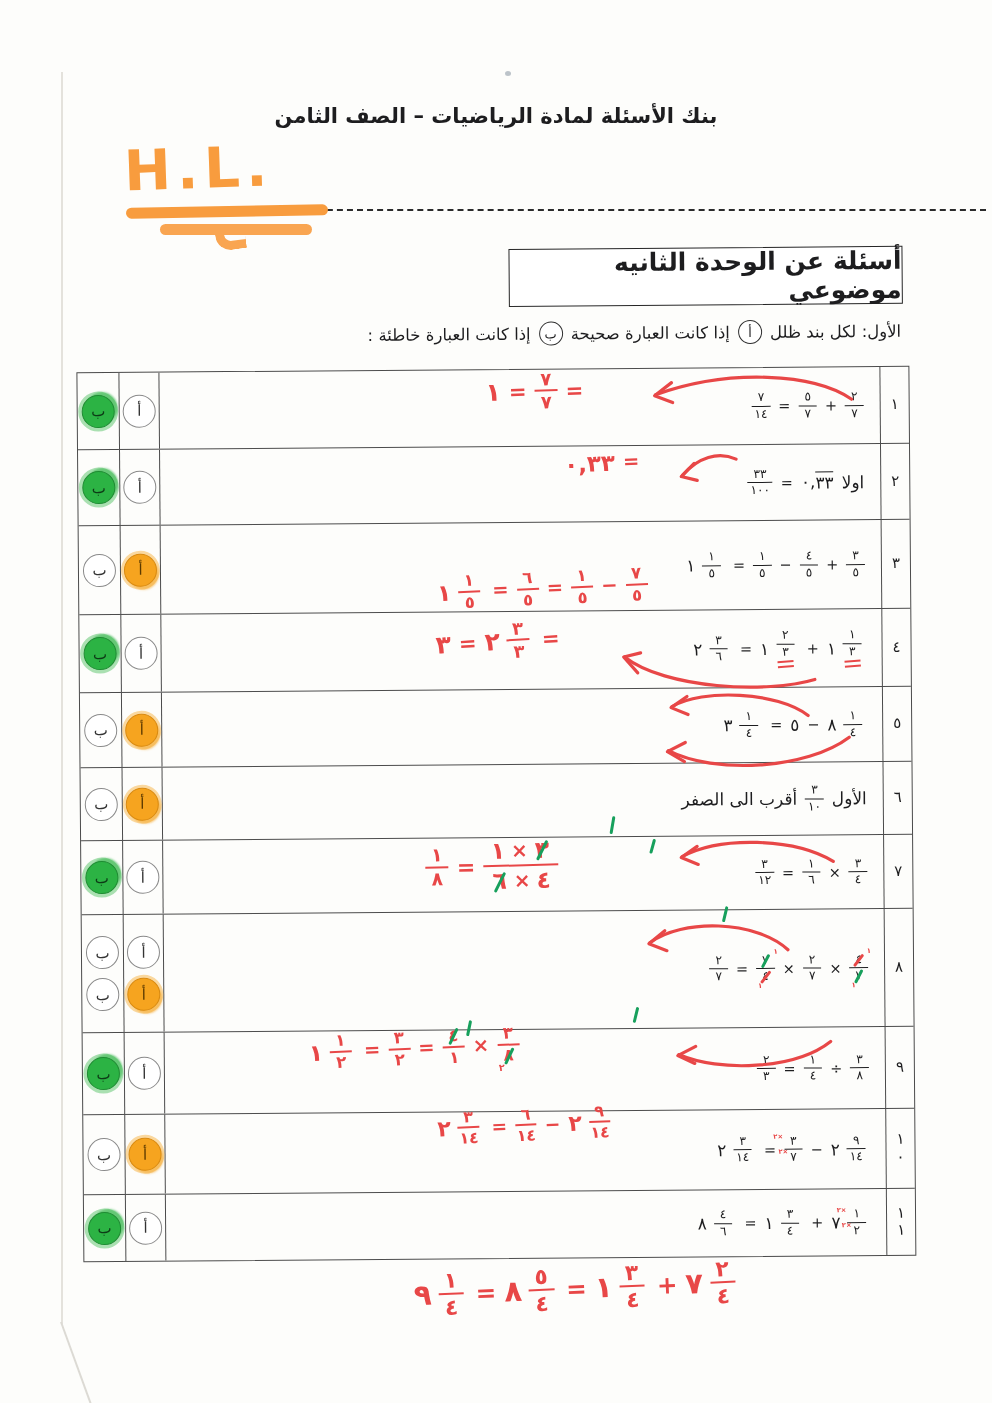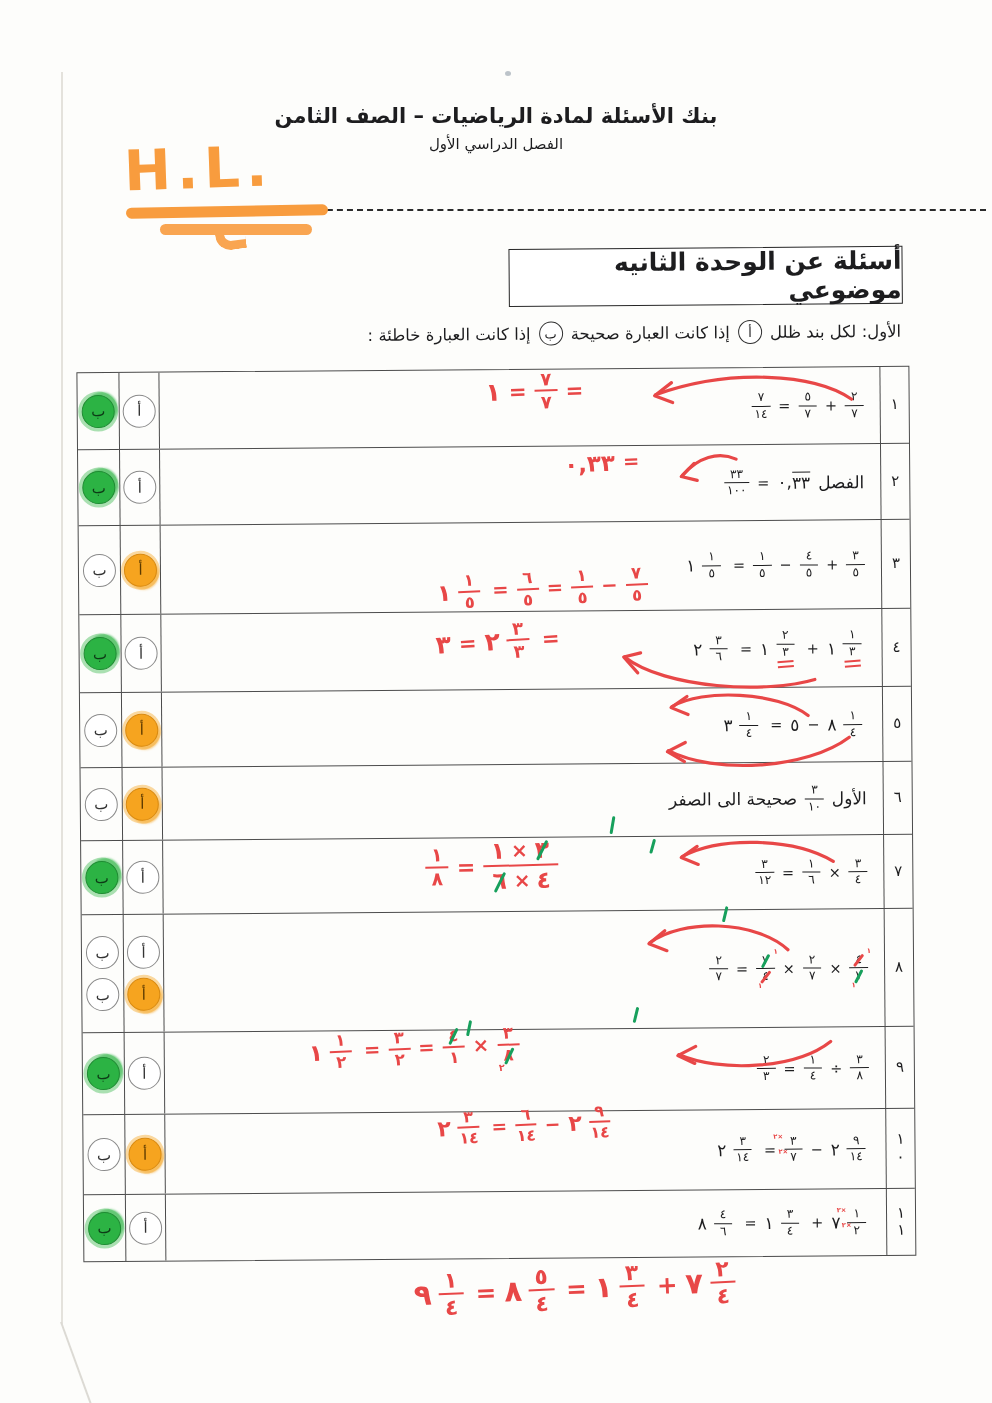--- a/index.html
+++ b/index.html
@@ -93,21 +93,20 @@
 <body>
 
 <div class="page">
 
   <div class="edge-left"></div>
   <div class="edge-diag"></div>
   <div class="spec"></div>
 
   <div class="hdr">
     <div class="h1">بنك الأسئلة لمادة الرياضيات – الصف الثامن</div>
-    <div class="h3">الفصل الدراسي الأول</div>
   </div>
 
   <div class="logo">
     <div class="logo-text">H.L.</div>
     <div class="lg-bar1"></div>
     <div class="lg-bar2"></div>
     <div class="lg-hook"></div>
   </div>
 
   <div class="dash"></div>
@@ -167,21 +166,21 @@
             <span class="bubble fill-green">
               <span>ب</span>
             </span>
           </div>
           <div class="a-cell">
             <span class="bubble">
               <span>أ</span>
             </span>
           </div>
           <div class="q-cell">
-            <div class="eq print"><span class="tok">الفصل</span><span class="dec">
+            <div class="eq print"><span class="tok">اولا</span><span class="dec">
                 <span>٠,</span>
                 <span class="over">٣٣</span>
               </span><span class="tok op">=</span><span class="frac">
                 <span class="fnum"><span class="dig">٣٣</span></span>
                 <span class="fden"><span class="dig">١٠٠</span></span>
               </span></div>
             <div class="eq hand" style="left: 400px; top: 2px; font-size: 23px; transform: rotate(-2deg);"><span class="tok op">=</span><span class="tok">٠,٣٣</span></div>
             <svg class="harrow" viewBox="0 0 72 38" width="72" height="38" style="left: 512px; top: 2px;">
               <path d="M64,12 C46,4 26,10 10,28"></path>
               <path d="M22,16 L9,29 L25,33"></path>
@@ -335,21 +334,21 @@
           </div>
           <div class="a-cell">
             <span class="bubble fill-orange">
               <span>أ</span>
             </span>
           </div>
           <div class="q-cell">
             <div class="eq print"><span class="tok">الأول</span><span class="frac">
                 <span class="fnum"><span class="dig">٣</span></span>
                 <span class="fden"><span class="dig">١٠</span></span>
-              </span><span class="tok">صحيحة الى الصفر</span></div>
+              </span><span class="tok">أقرب الى الصفر</span></div>
             <div class="gmark" style="left: 448px; top: 52px; height: 18px; transform: rotate(10deg);"></div>
           </div>
           <div class="n-cell">
             <div>٦</div>
           </div>
         </div>
         <div class="t-row" style="height: 74px;">
           <div class="b-cell">
             <span class="bubble fill-green">
               <span>ب</span>

